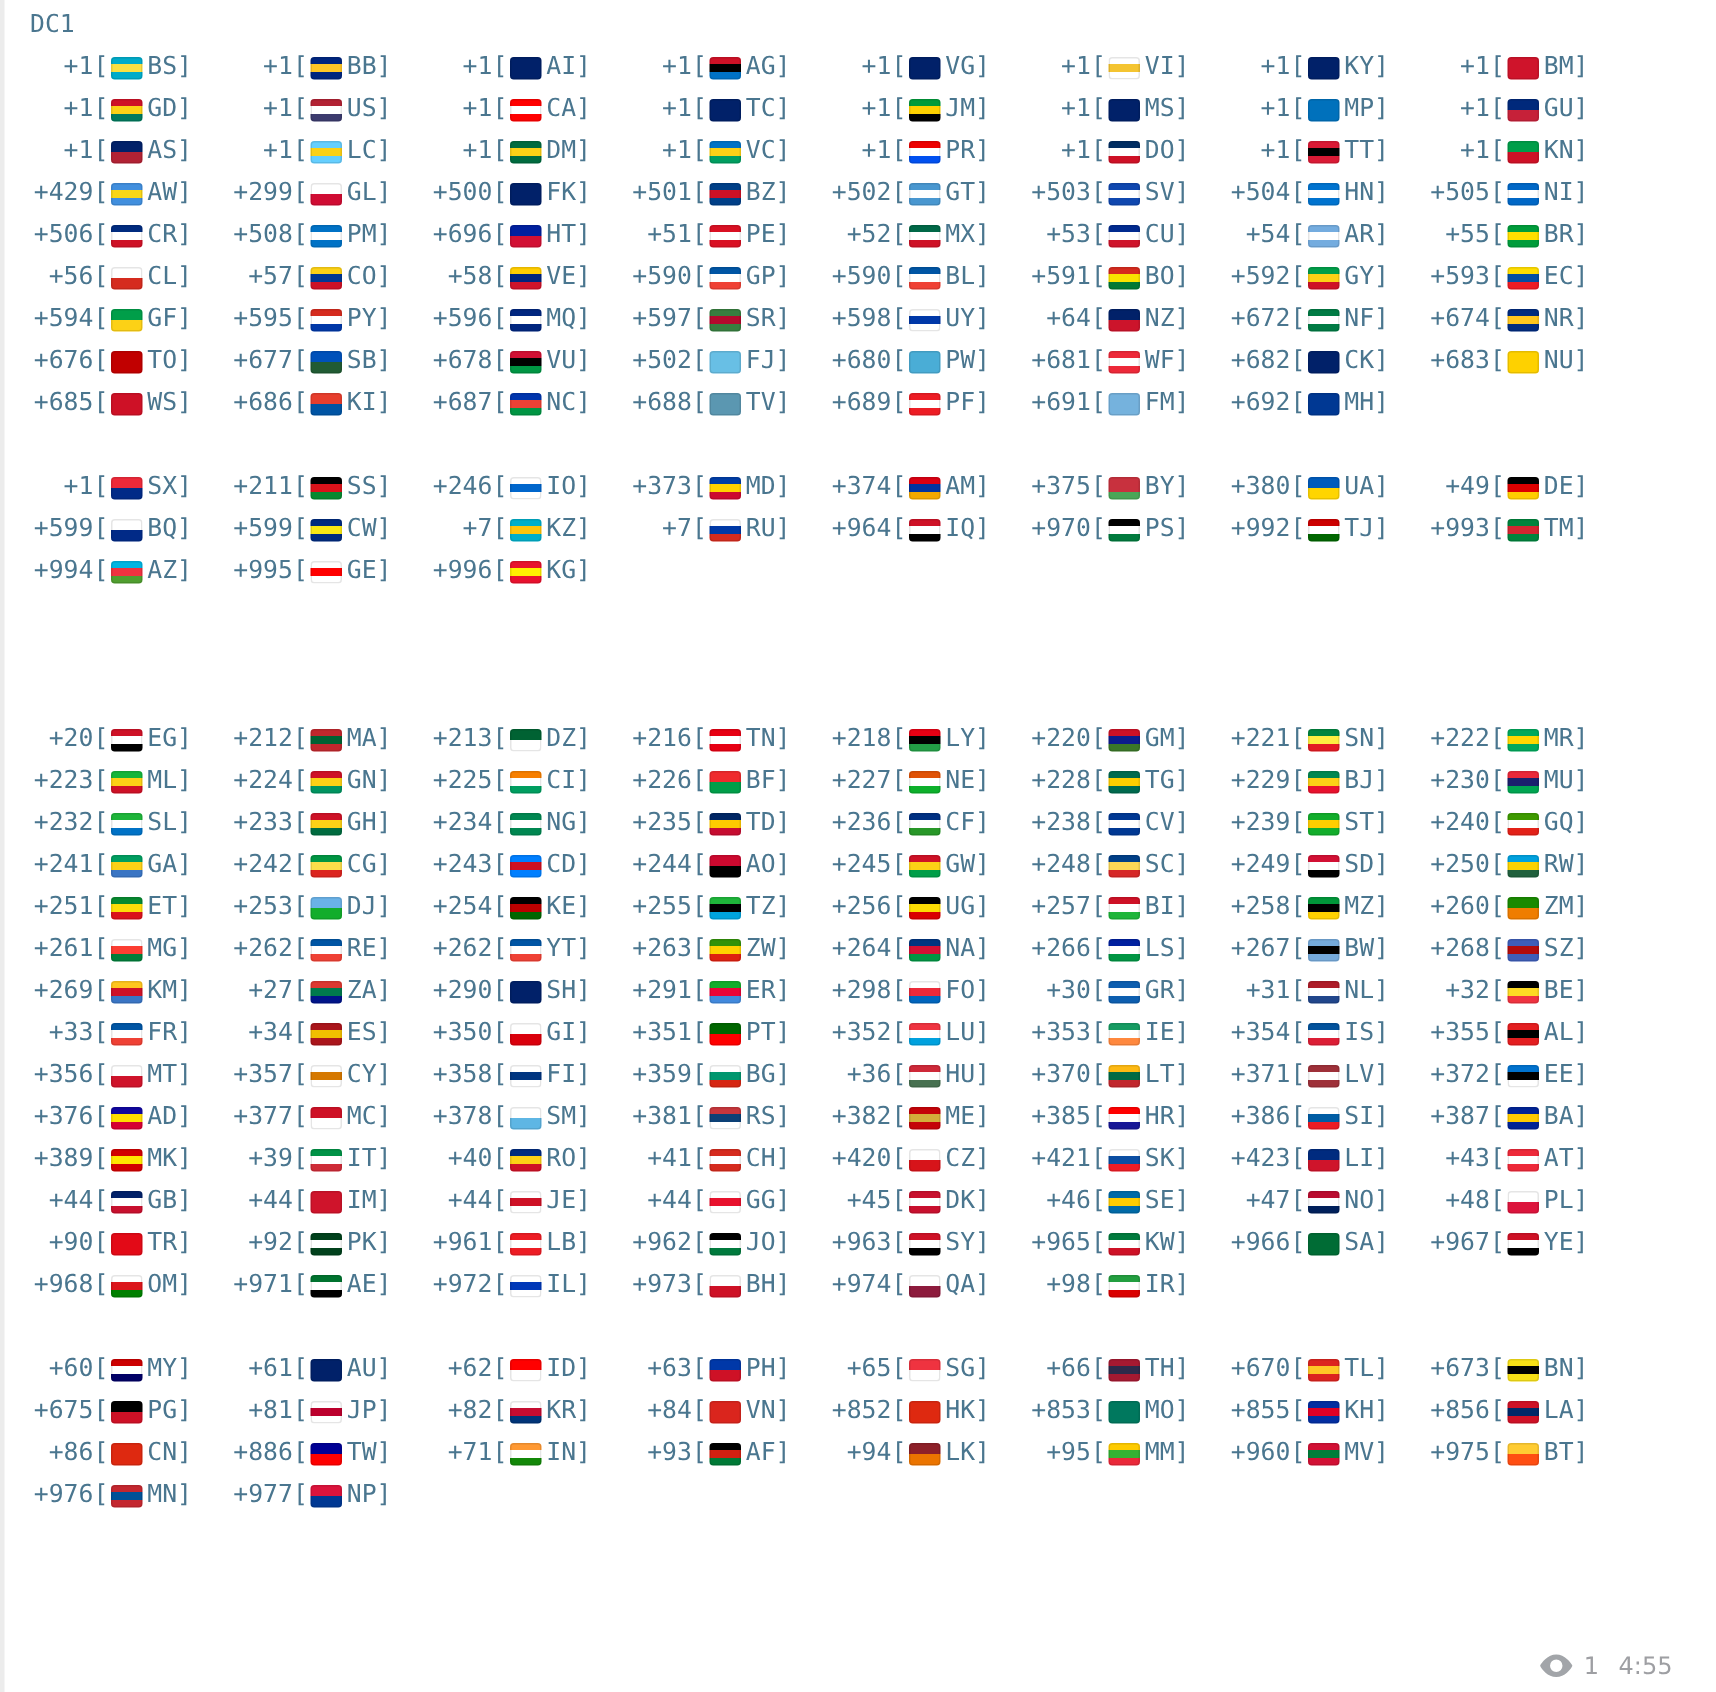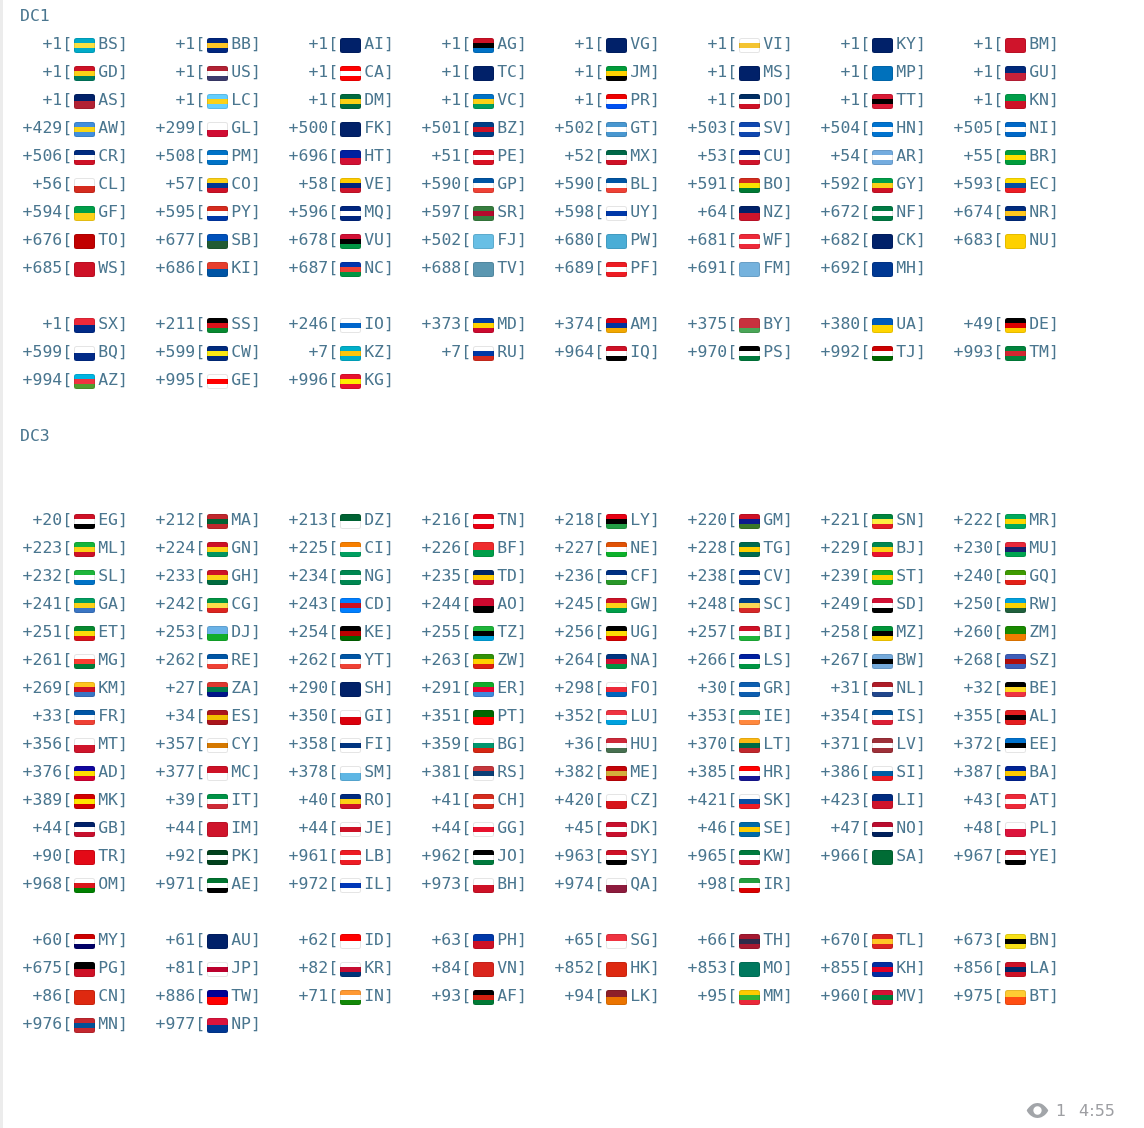--- a/index.html
+++ b/index.html
@@ -676,21 +676,20 @@
           <span class="entry">
             <span class="num">+996</span>
             <span>[</span>
             <span class="flag" style="background: linear-gradient(rgb(232, 17, 45) 0%, rgb(232, 17, 45) 33.3%, rgb(255, 239, 0) 33.3%, rgb(255, 239, 0) 66.7%, rgb(232, 17, 45) 66.7%, rgb(232, 17, 45) 100%);"></span>
             <span class="cc">KG</span>
             <span>]</span>
           </span>
         </div>
       </div>
       <div class="section">
-        <div class="section-title">DC3</div>
         <div class="grid"></div>
       </div>
       <div class="section">
         <div class="grid">
           <span class="entry">
             <span class="num">+20</span>
             <span>[</span>
             <span class="flag" style="background: linear-gradient(rgb(206, 17, 38) 0%, rgb(206, 17, 38) 33.3%, rgb(255, 255, 255) 33.3%, rgb(255, 255, 255) 66.7%, rgb(0, 0, 0) 66.7%, rgb(0, 0, 0) 100%);"></span>
             <span class="cc">EG</span>
             <span>]</span>

